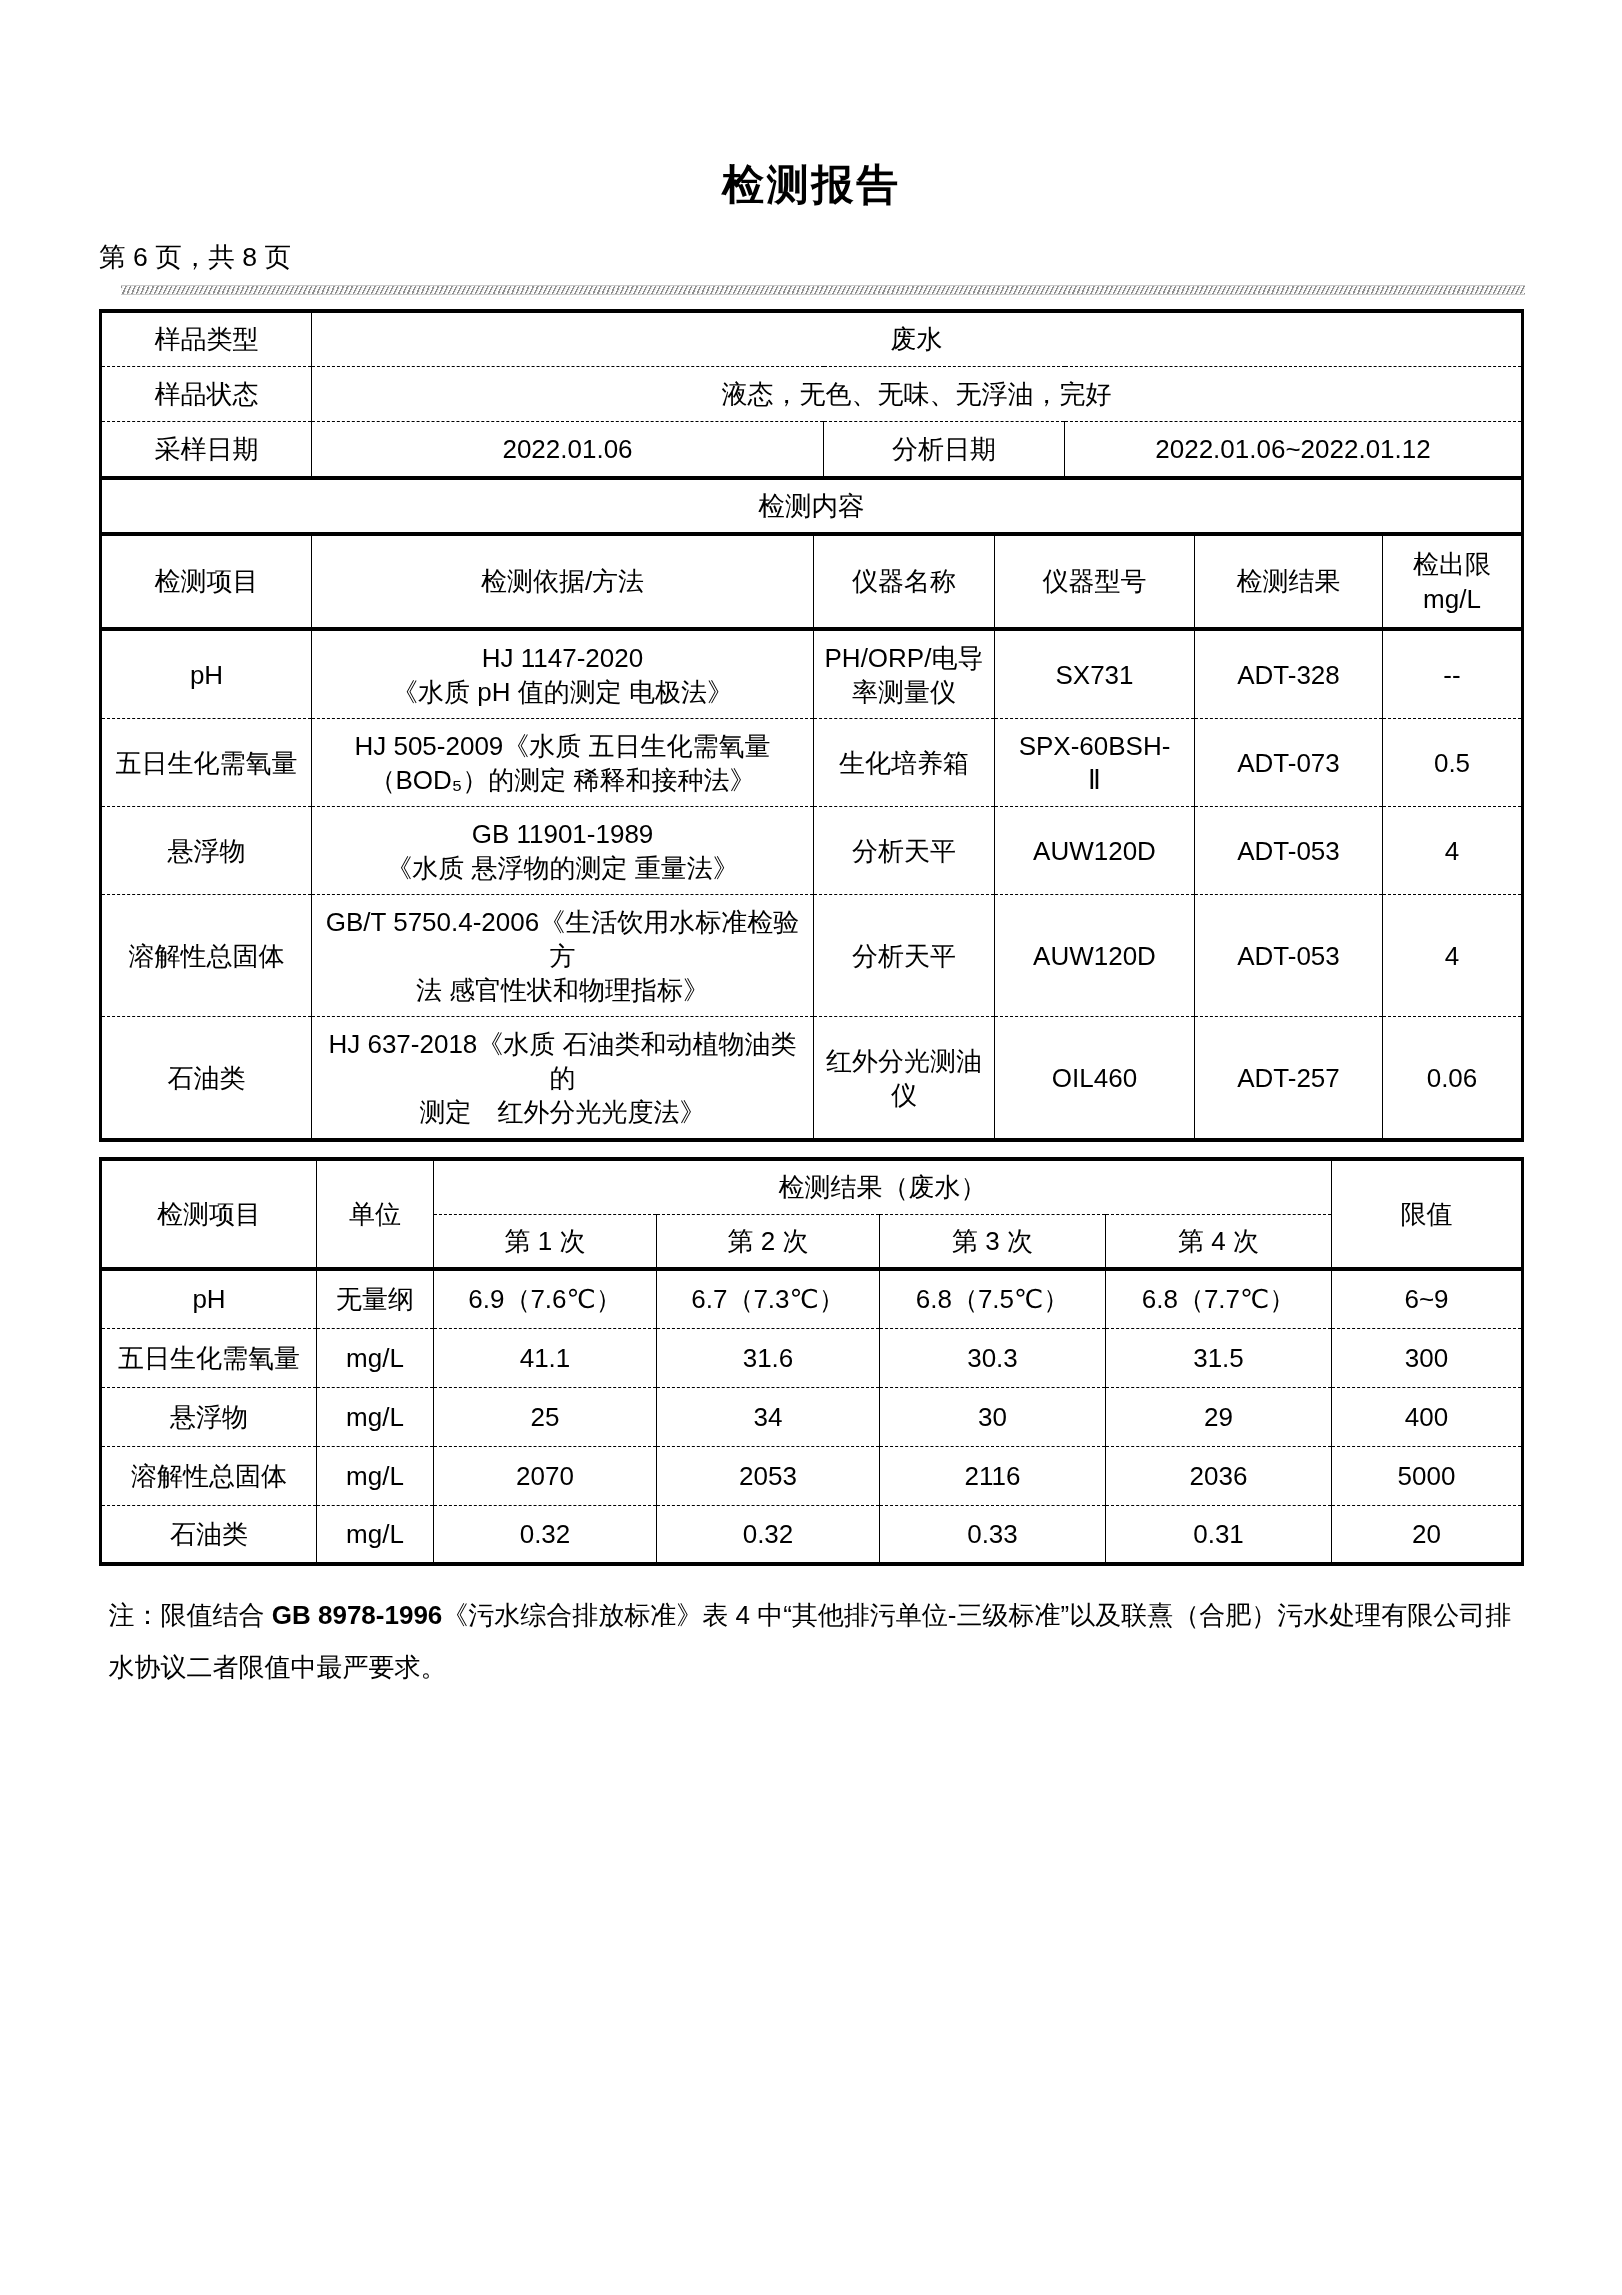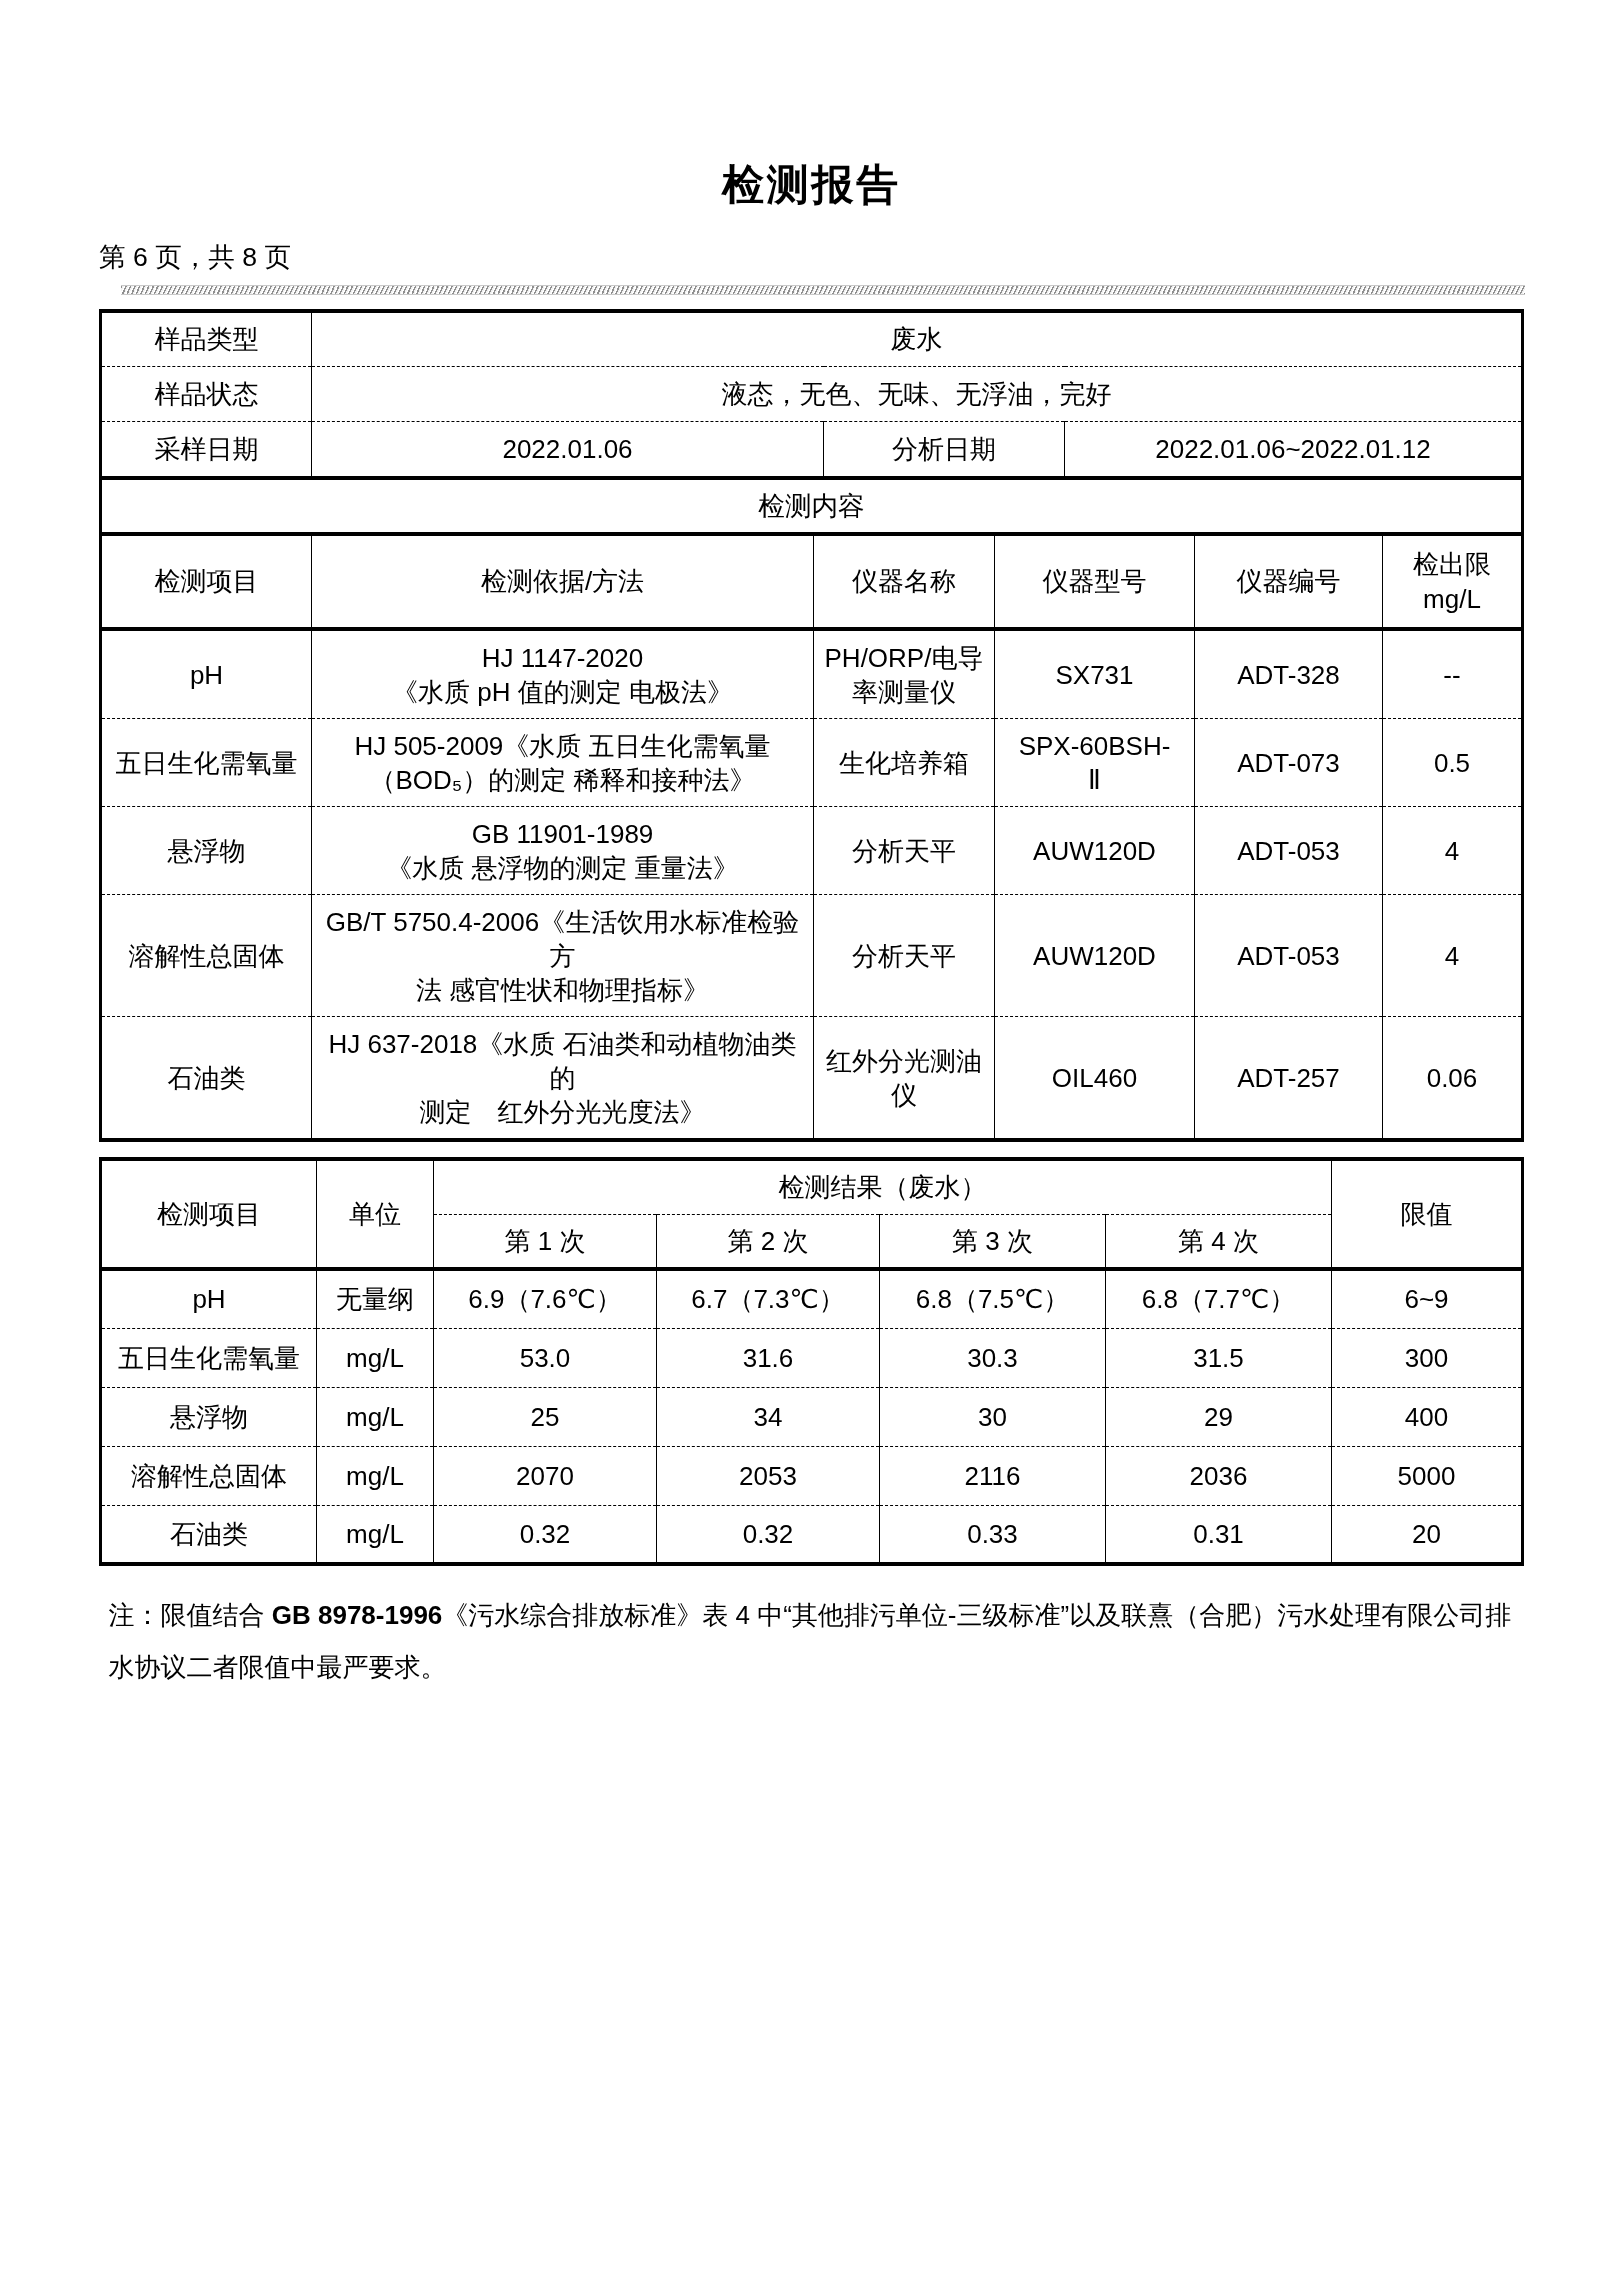--- a/index.html
+++ b/index.html
@@ -174,21 +174,21 @@
         <col style="width:200px">
           <col style="width:188px">
           <col>
       </colgroup>
       <tbody>
         <tr class="head">
           <td>检测项目</td>
           <td>检测依据/方法</td>
           <td>仪器名称</td>
           <td>仪器型号</td>
-          <td>仪器编号</td>
+          <td>检测结果</td>
           <td class="pre">检出限
 mg/L</td>
         </tr>
 
         <tr class="drow">
           <td>pH</td>
           <td class="pre">HJ 1147-2020
 《水质  pH 值的测定  电极法》</td>
           <td class="pre">PH/ORP/电导
 率测量仪</td>
@@ -267,21 +267,21 @@
           <td>无量纲</td>
           <td>6.9（7.6℃）</td>
           <td>6.7（7.3℃）</td>
           <td>6.8（7.5℃）</td>
           <td>6.8（7.7℃）</td>
           <td class="bold">6~9</td>
         </tr>
         <tr class="rrow sep">
           <td>五日生化需氧量</td>
           <td>mg/L</td>
-          <td>53.0</td>
+          <td>41.1</td>
           <td>31.6</td>
           <td>30.3</td>
           <td>31.5</td>
           <td class="bold">300</td>
         </tr>
         <tr class="rrow sep">
           <td>悬浮物</td>
           <td>mg/L</td>
           <td>25</td>
           <td>34</td>

